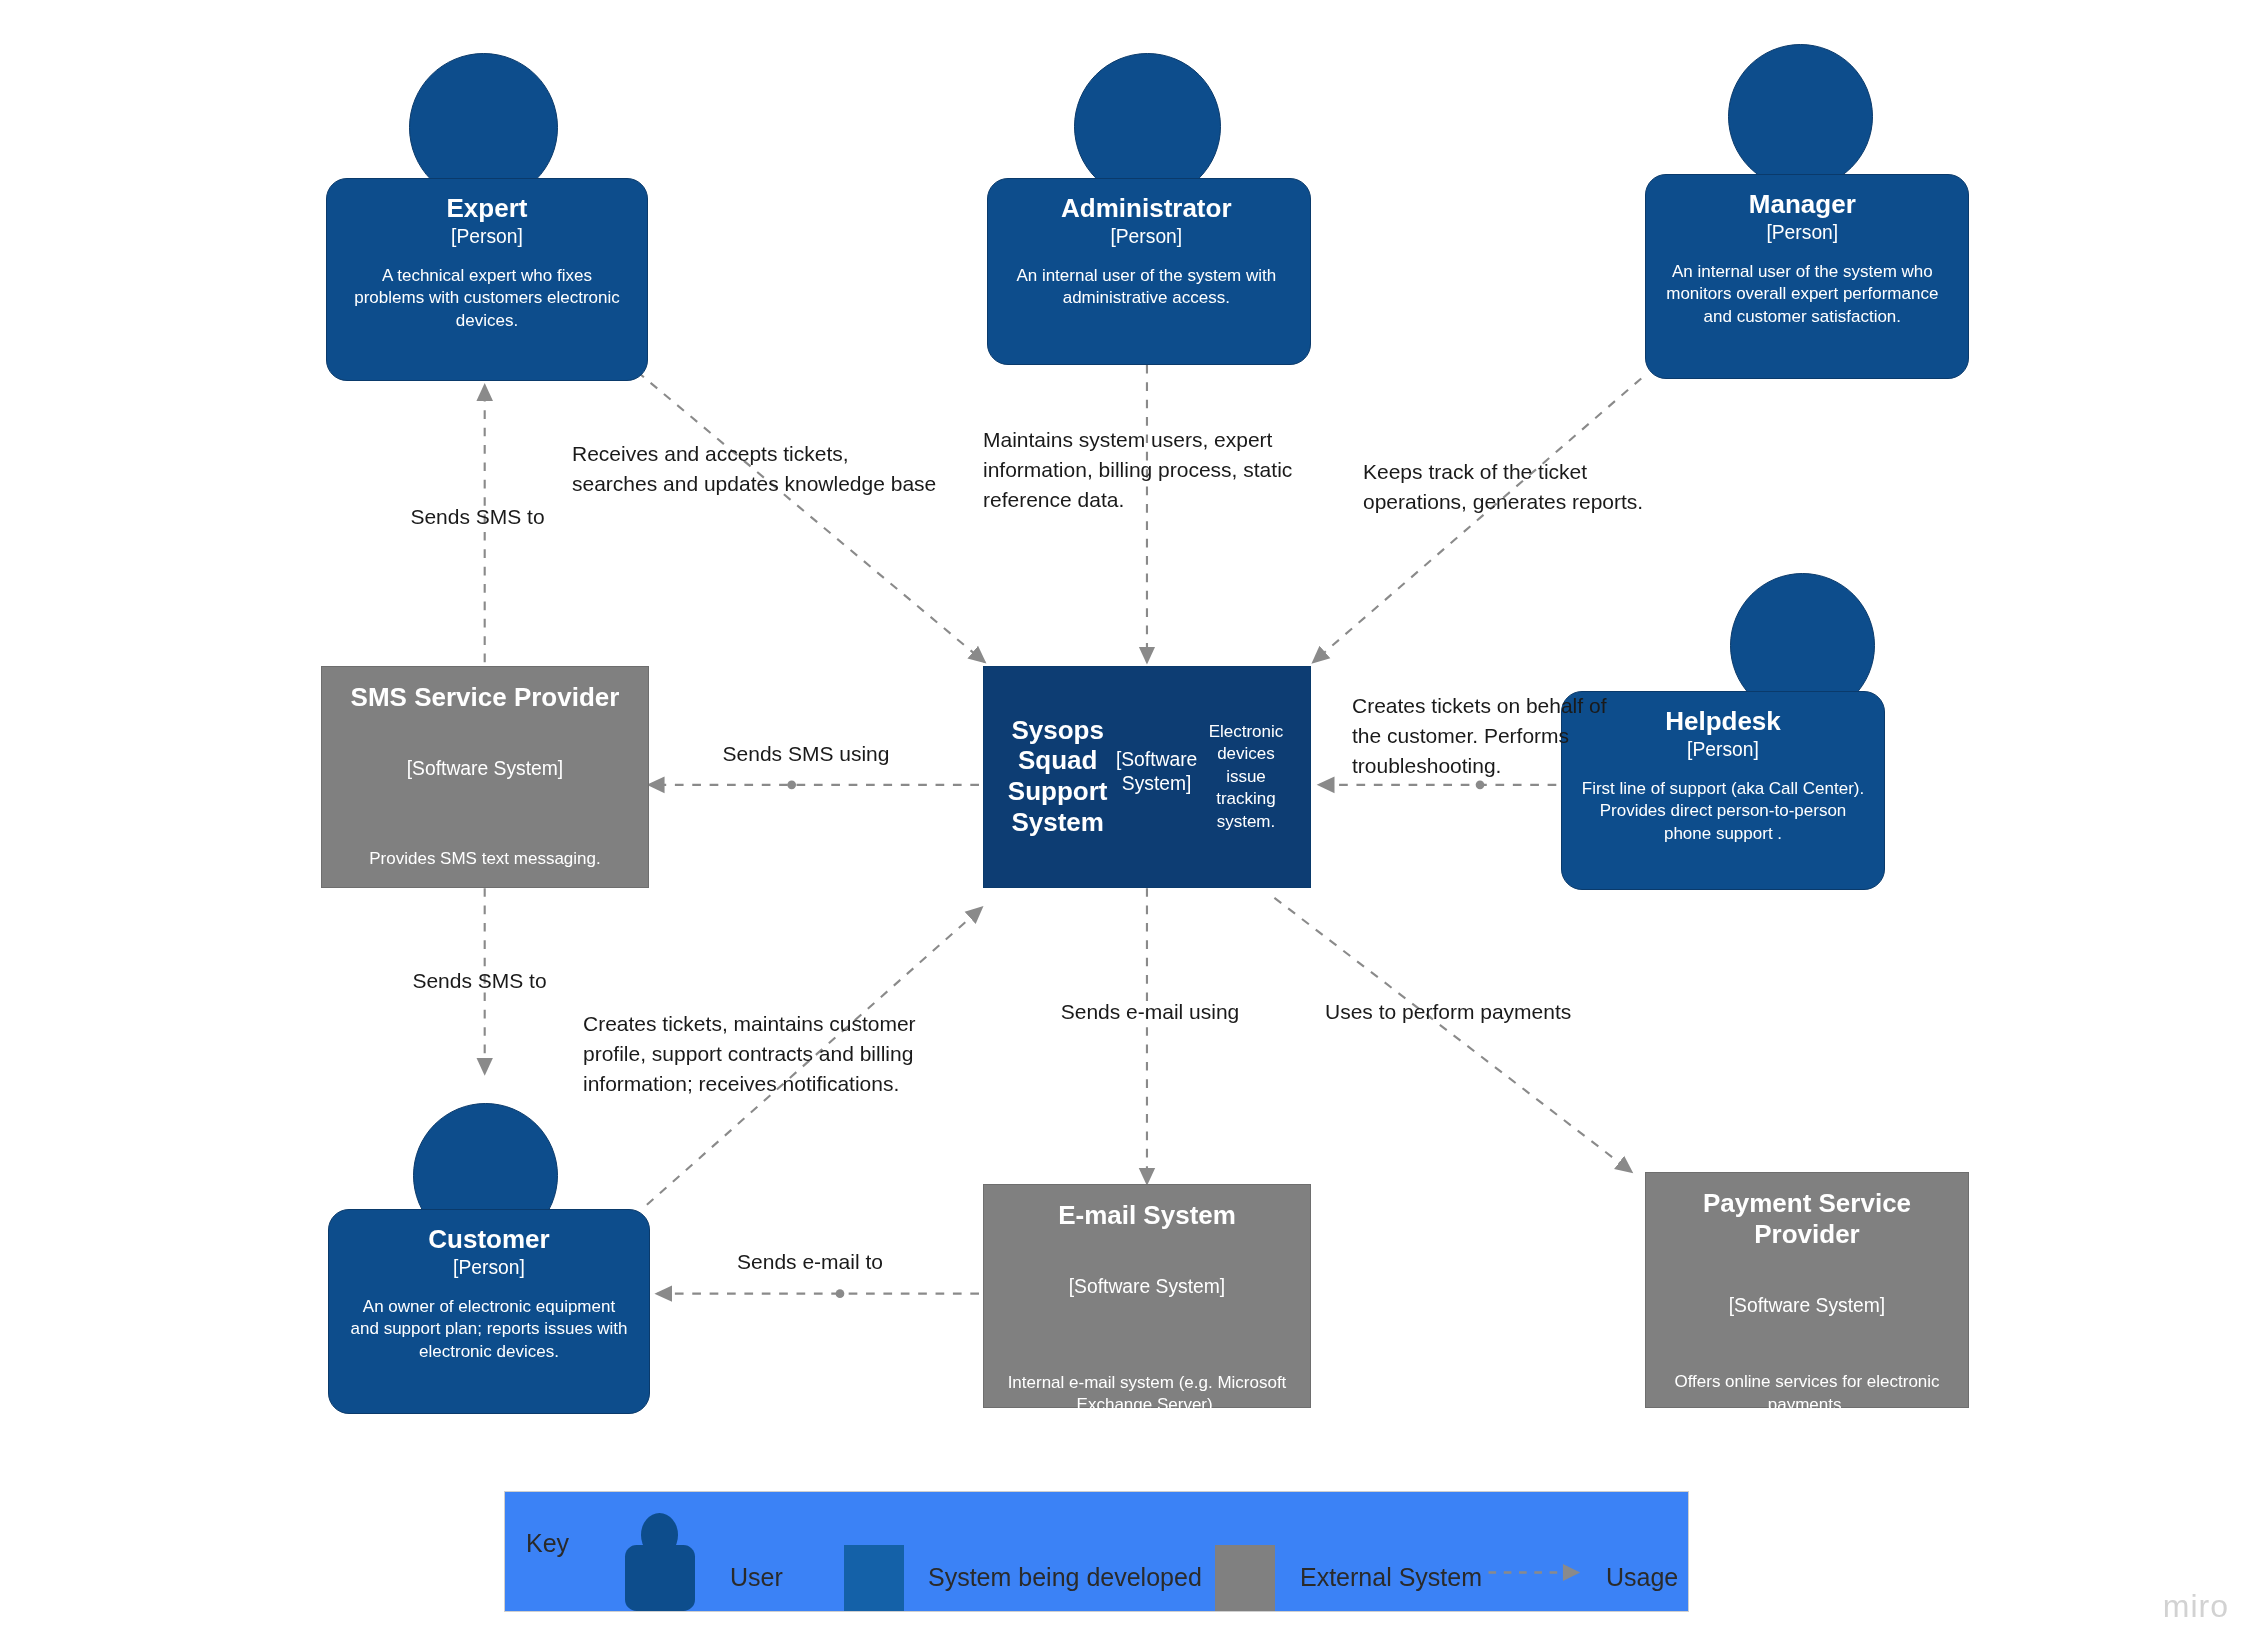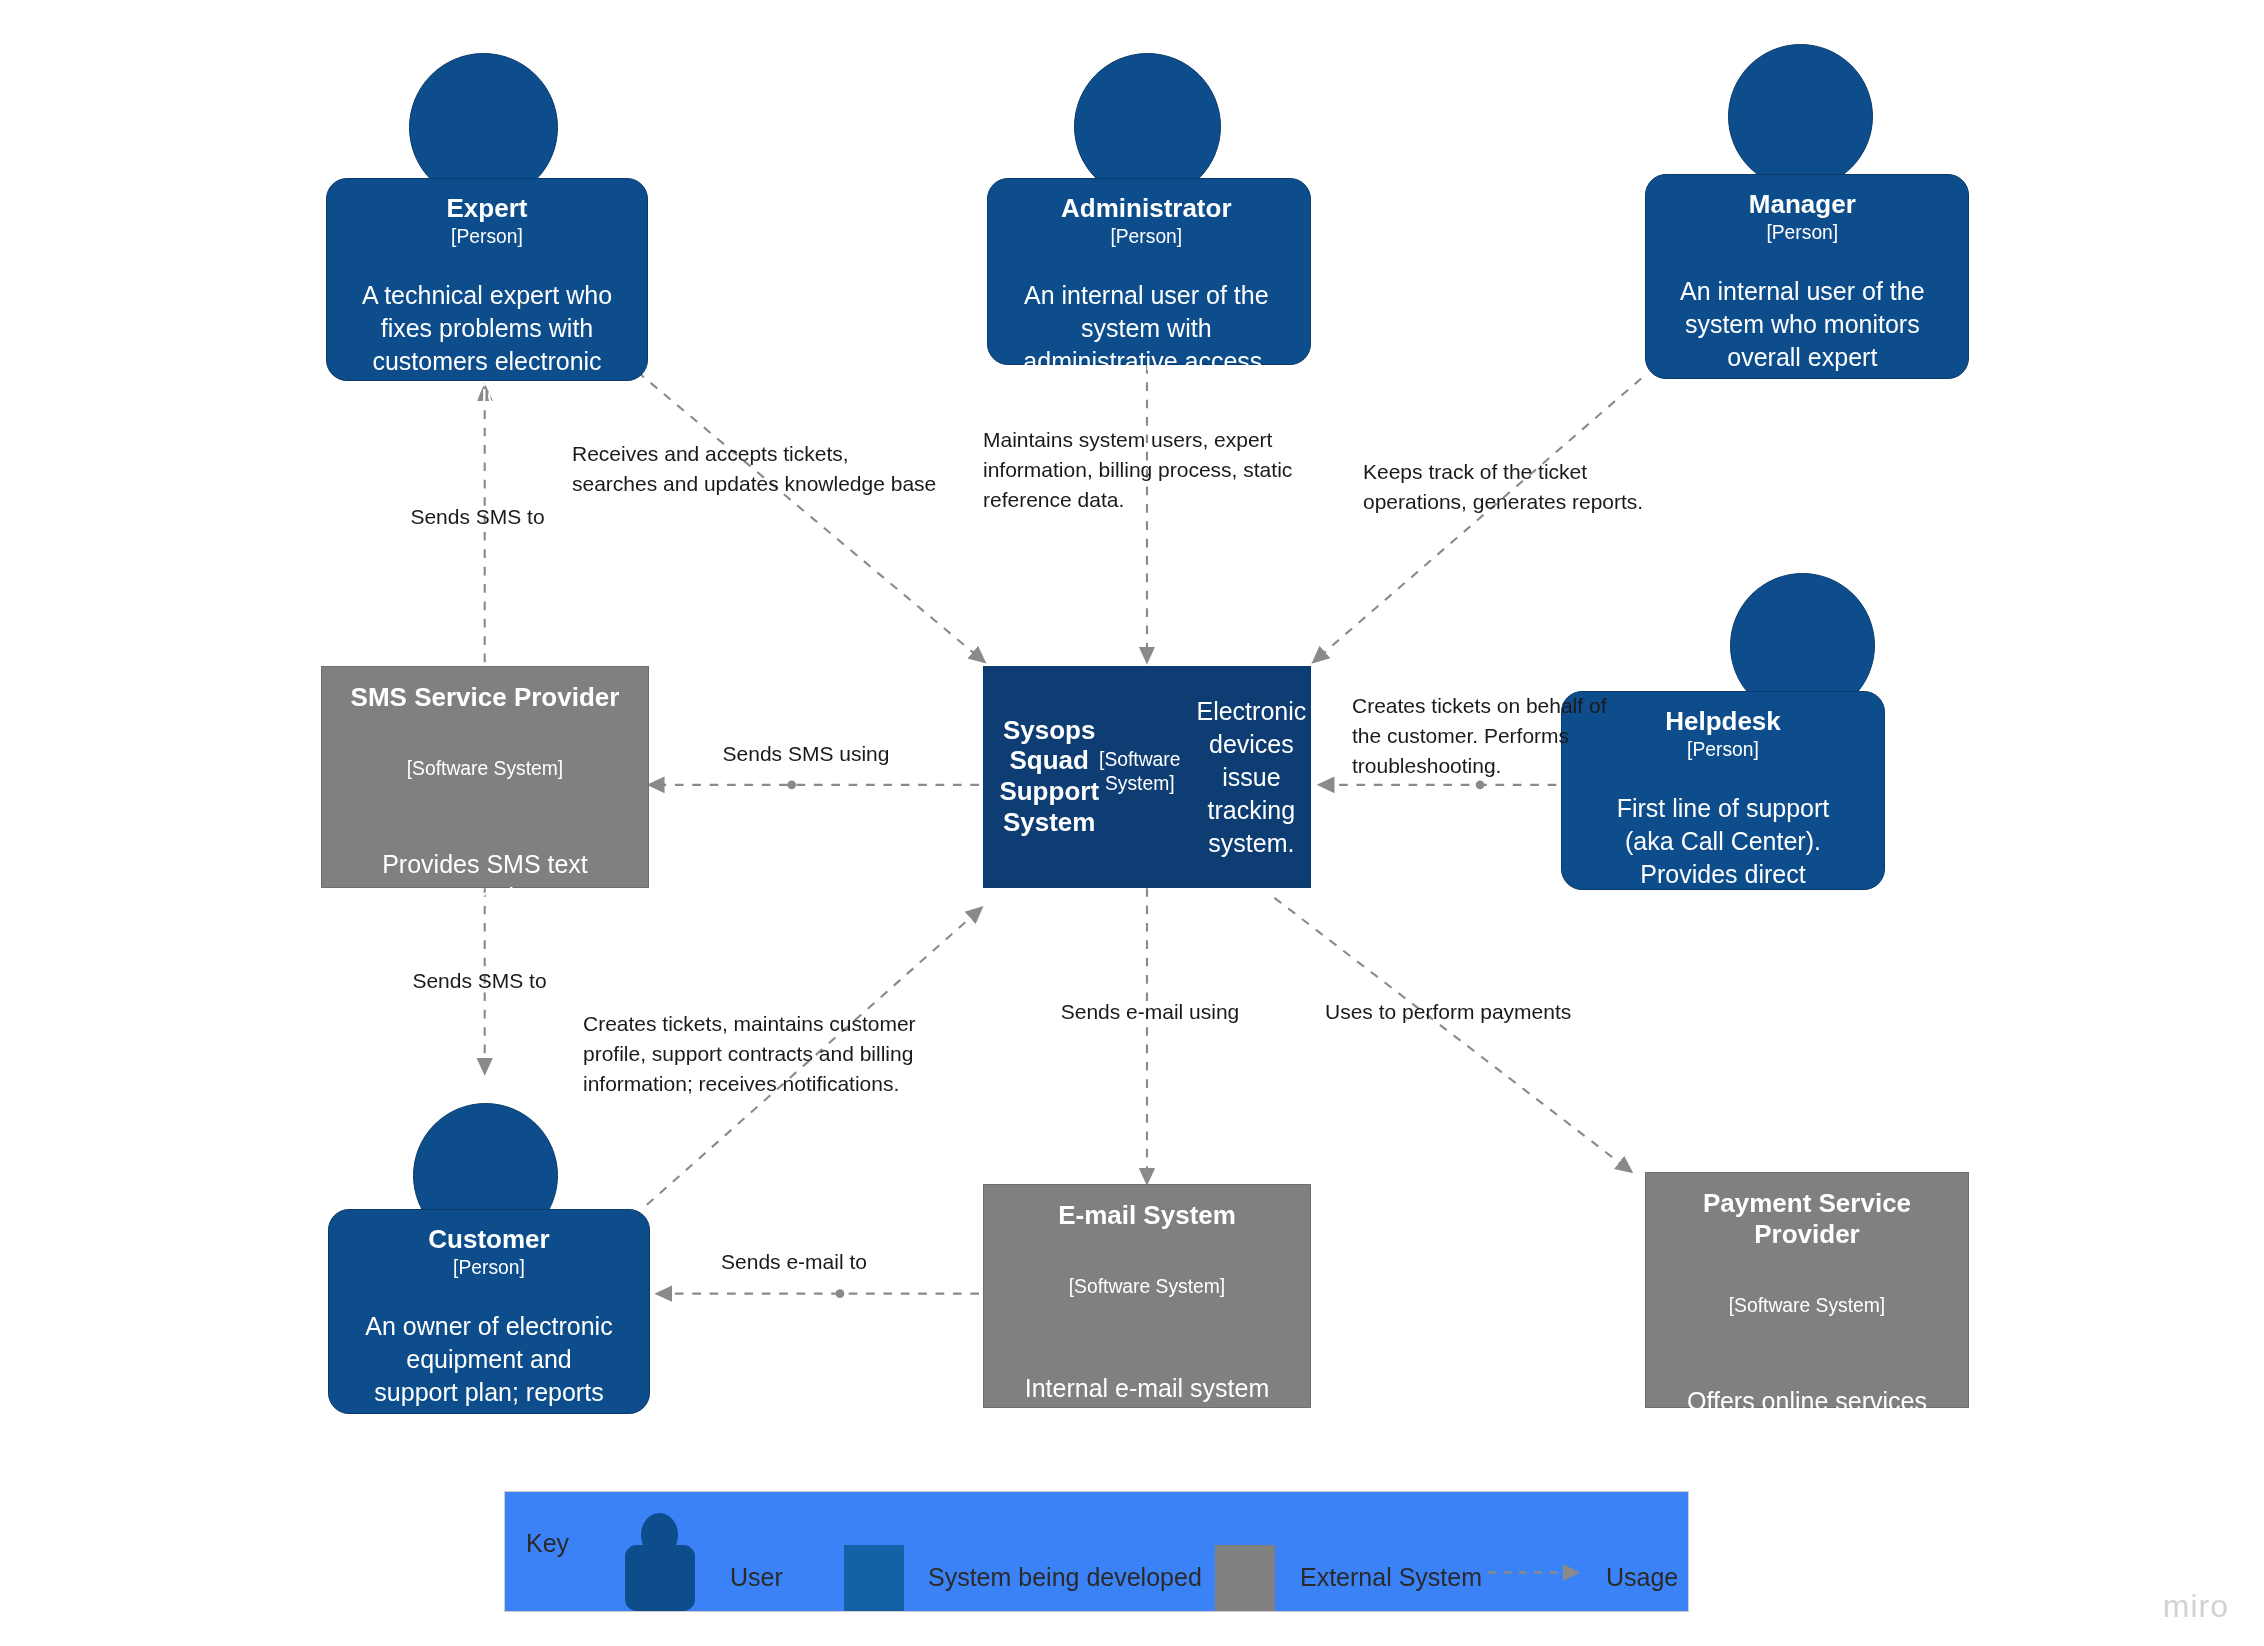--- a/index.html
+++ b/index.html
@@ -87,23 +87,23 @@
     line-height: 1.18;
     margin: 0 0 1.9px 0;
   }
   .n-type {
     font-size: 19.3px;
     line-height: 1.25;
     margin: 0 0 13.5px 0;
     font-weight: normal;
   }
   .n-desc {
-    font-size: 25px;
+    font-size: 17px;
     line-height: 1.32;
-    margin: 16px;
+    margin: 2px;
     font-weight: normal;
   }
   .sys-box .n-type { margin-bottom: 9.7px; }
   .ext-box .n-type { margin-bottom: 9.7px; }
 
   
   .edge-label {
     position: absolute;
     font-size: 21px;
     line-height: 1.42;
@@ -302,21 +302,21 @@
   <div class="edge-label center" style="left:359px; top:966px; width:241px;">Sends SMS to</div>
 
   <div class="edge-label left" style="left:583px; top:1009px; width:348px;">Creates tickets, maintains customer
 profile, support contracts and billing
 information; receives notifications.</div>
 
   <div class="edge-label center" style="left:1010px; top:997px; width:280px;">Sends e-mail using</div>
 
   <div class="edge-label left" style="left:1325px; top:997px; width:319px;">Uses to perform payments</div>
 
-  <div class="edge-label center" style="left:649px; top:1247px; width:290px;">Sends e-mail to</div>
+  <div class="edge-label center" style="left:649px; top:1247px; width:290px;padding-left:16px;">Sends e-mail to</div>
 
   <div id="legend">
     <div class="key-word">Key</div>
 
     <div class="lg-item">
       <div class="lg-person-head" style="left:136px; top:21px;"></div>
       <div class="lg-person-body" style="left:120px; top:53px;"></div>
       <div class="lg-text" style="left:225px; top:71px;">User</div>
     </div>
 

